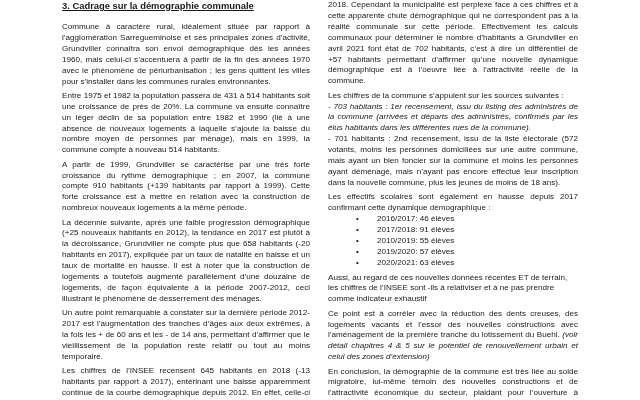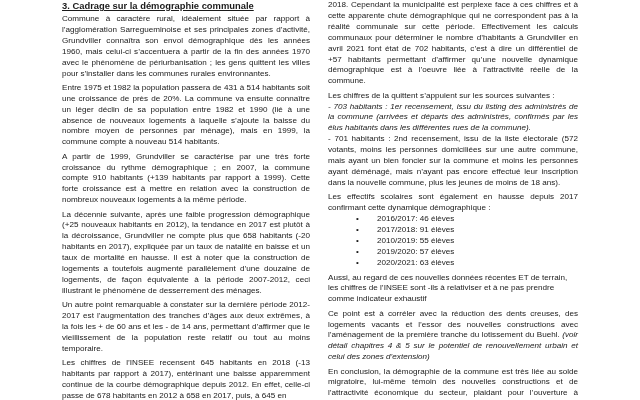--- a/index.html
+++ b/index.html
@@ -2,21 +2,21 @@
 <html><head>
 <meta charset="utf-8">
 <style>
   html, body { margin:0; padding:0; background:#ffffff; }
   body { width:640px; height:400px; overflow:hidden; position:relative;
          font-family:"Liberation Sans", sans-serif; color:#1a1a1a; }
   .col { position:absolute; top:0; font-size:8.1px; line-height:10.9px; }
   .col-left { left:62px; width:248px; }
   .col-right { left:328px; width:250px; }
   .title { font-weight:bold; text-decoration:underline; font-size:9.4px; line-height:12px;
-           margin-top:0px; margin-bottom:2px; }
+           margin-top:0px; margin-bottom:10px; }
   p { margin:0 0 3.4px 0; text-align:justify; }
   p.tight { margin-bottom:0; }
   .src { margin:0; text-align:justify;font-style:italic; }
   ul { margin:0 0 4px 0; padding-left:49px; list-style:none; }
   li { position:relative; line-height:10.9px; }
   li::before { content:"\2022"; position:absolute; left:-21px; top:0; }
   .italic { font-style:italic; }
   .left-nojust { text-align:left; }
 </style>
 </head>
@@ -27,21 +27,21 @@
   <p>Commune à caractère rural, idéalement située par rapport à l’agglomération Sarregueminoise et ses principales zones d’activité, Grundviller connaîtra son envol démographique dès les années 1960, mais celui-ci s’accentuera à partir de la fin des années 1970 avec le phénomène de périurbanisation ; les gens quittent les villes pour s’installer dans les communes rurales environnantes.</p>
   <p>Entre 1975 et 1982 la population passera de 431 à 514 habitants soit une croissance de près de 20%. La commune va ensuite connaître un léger déclin de sa population entre 1982 et 1990 (lié à une absence de nouveaux logements à laquelle s’ajoute la baisse du nombre moyen de personnes par ménage), mais en 1999, la commune compte à nouveau 514 habitants.</p>
   <p>A partir de 1999, Grundviller se caractérise par une très forte croissance du rythme démographique ; en 2007, la commune compte 910 habitants (+139 habitants par rapport à 1999). Cette forte croissance est à mettre en relation avec la construction de nombreux nouveaux logements à la même période.</p>
   <p>La décennie suivante, après une faible progression démographique (+25 nouveaux habitants en 2012), la tendance en 2017 est plutôt à la décroissance, Grundviller ne compte plus que 658 habitants (-20 habitants en 2017), expliquée par un taux de natalité en baisse et un taux de mortalité en hausse. Il est à noter que la construction de logements a toutefois augmenté parallèlement d’une douzaine de logements, de façon équivalente à la période 2007-2012, ceci illustrant le phénomène de desserrement des ménages.</p>
   <p>Un autre point remarquable à constater sur la dernière période 2012-2017 est l’augmentation des tranches d’âges aux deux extrêmes, à la fois les + de 60 ans et les - de 14 ans, permettant d’affirmer que le vieillissement de la population reste relatif ou tout au moins temporaire.</p>
   <p>Les chiffres de l’INSEE recensent 645 habitants en 2018 (-13 habitants par rapport à 2017), entérinant une baisse apparemment continue de la courbe démographique depuis 2012. En effet, celle-ci passe de 678 habitants en 2012 à 658 en 2017, puis, à 645 en</p>
 </div>
 
 <div class="col col-right">
   <p>2018. Cependant la municipalité est perplexe face à ces chiffres et à cette apparente chute démographique qui ne correspondent pas à la réalité communale sur cette période. Effectivement les calculs communaux pour déterminer le nombre d’habitants à Grundviller en avril 2021 font état de 702 habitants, c’est à dire un différentiel de +57 habitants permettant d’affirmer qu’une nouvelle dynamique démographique est à l’oeuvre liée à l’attractivité réelle de la commune.</p>
-  <p class="tight left-nojust">Les chiffres de la quittent s’appuient sur les sources suivantes :</p>
+  <p class="tight left-nojust">Les chiffres de la commune s’appuient sur les sources suivantes :</p>
   <p class="src">- 703 habitants : 1er recensement,  issu du  listing des administrés de la commune (arrivées et départs des administrés, confirmés par les élus habitants dans les différentes rues de la commune).</p>
   <p>- 701 habitants :  2nd recensement, issu de la liste électorale (572 votants, moins les personnes domiciliées sur une autre commune, mais ayant un bien foncier sur la commune et moins les personnes ayant déménagé, mais n’ayant pas encore effectué leur inscription dans la nouvelle commune, plus les jeunes de moins de 18 ans).</p>
   <p class="tight">Les effectifs scolaires sont également en hausse depuis 2017 confirmant cette dynamique démographique :</p>
   <ul>
     <li>2016/2017: 46 élèves</li>
     <li>2017/2018: 91 élèves</li>
     <li>2010/2019: 55 élèves</li>
     <li>2019/2020: 57 élèves</li>
     <li>2020/2021: 63 élèves</li>
   </ul>

